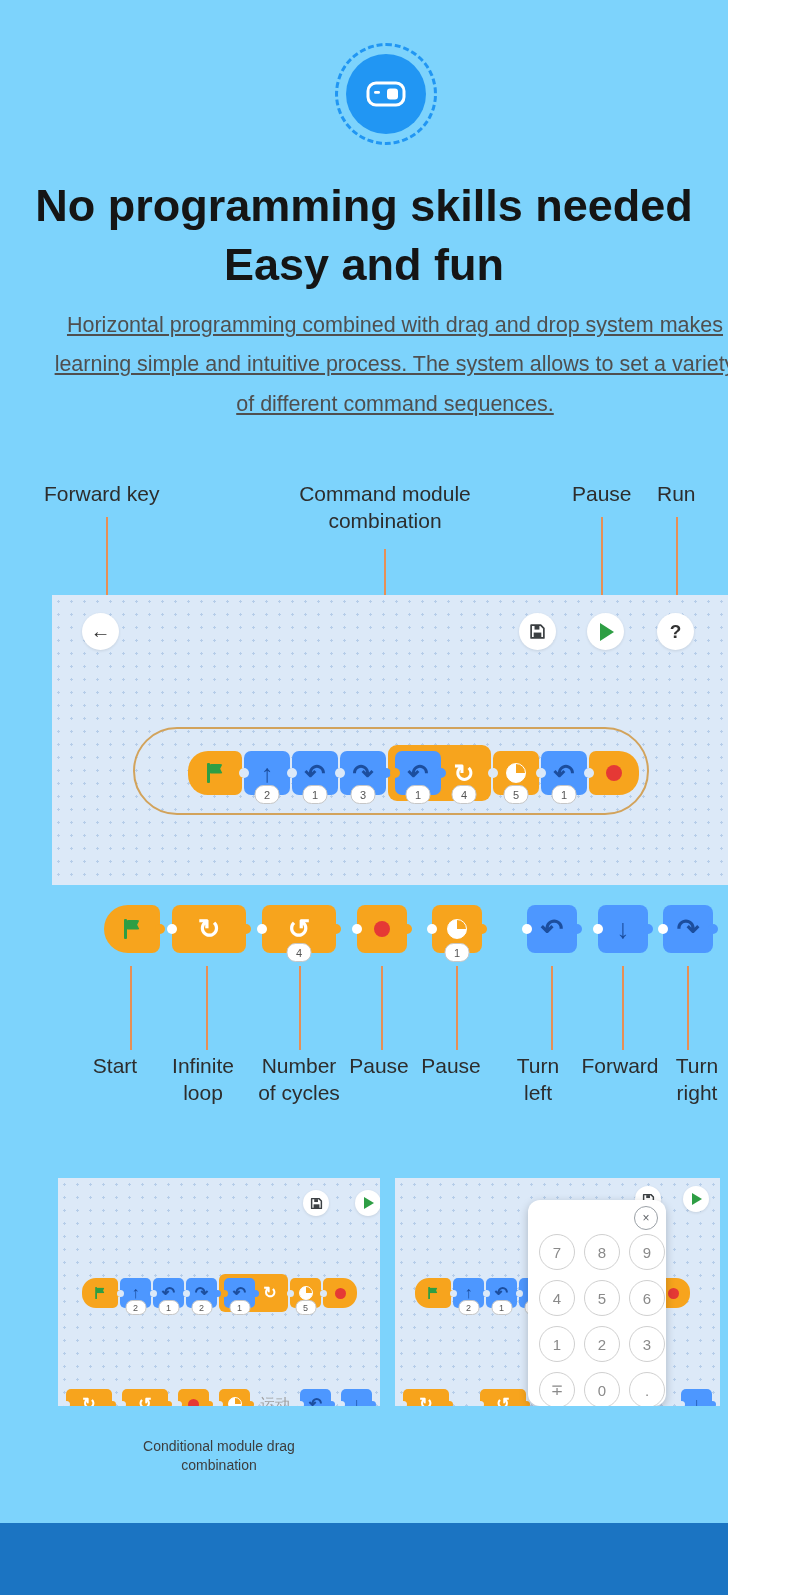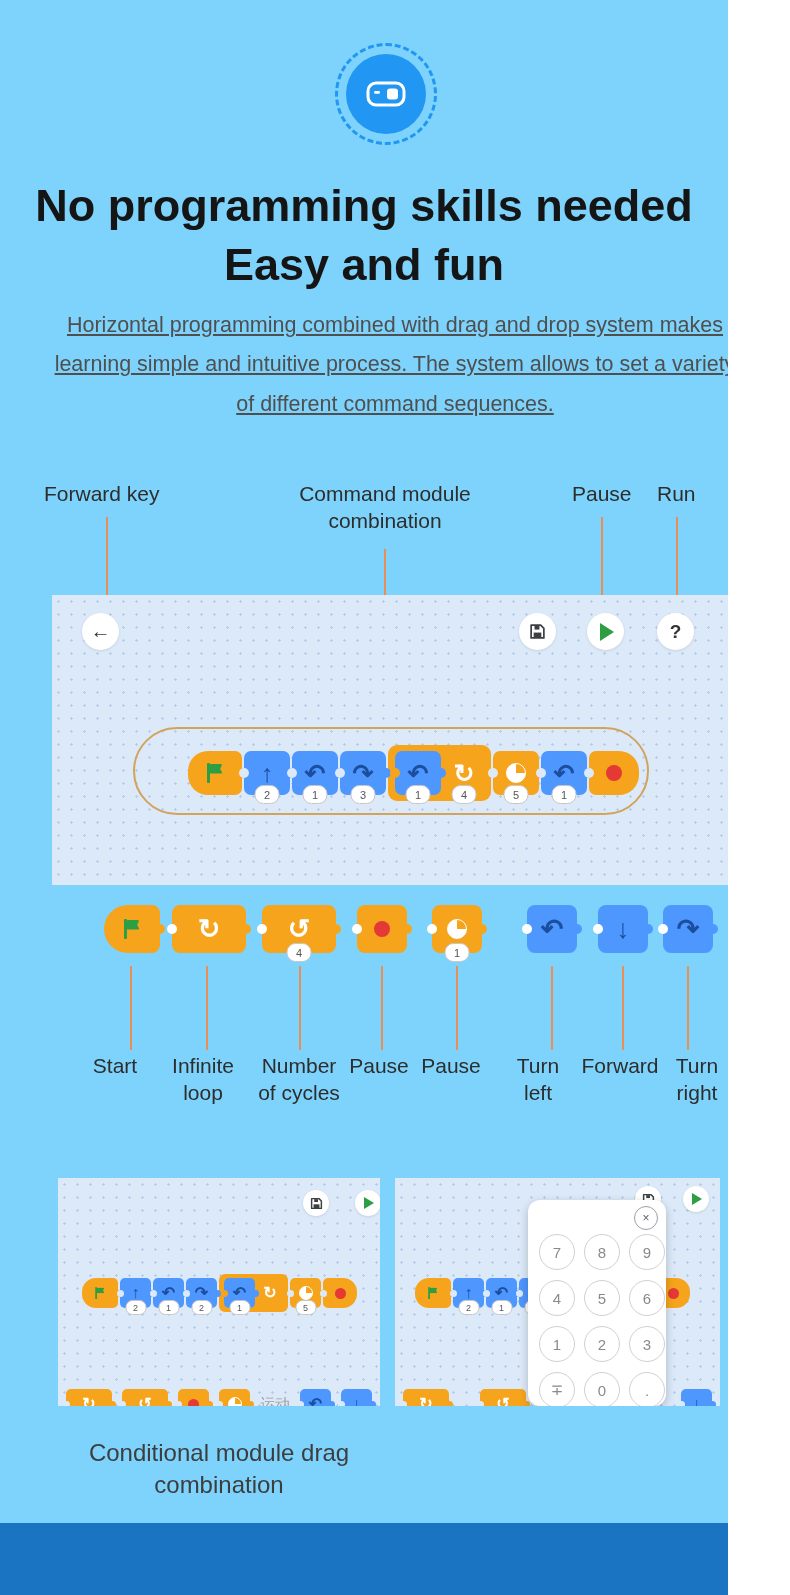--- a/index.html
+++ b/index.html
@@ -100,21 +100,21 @@
   .mini .blk::before{left:-3.5px;}
   .mini .blk::after{right:-3.5px;}
   .mini .blk-group{padding:4px 5px;border-radius:6px;gap:2px;}
 
   
   .panel{position:absolute;top:1178px;height:228px;--bg:#DCE9F8;overflow:hidden;}
   .panel.left{left:58px;width:322px;}
   .panel.right{left:395px;width:325px;}
   .bottom-row{position:absolute;left:8px;right:8px;bottom:-13px;display:flex;
               justify-content:space-between;align-items:center;z-index:1;}
-  .caption{position:absolute;top:1437px;text-align:center;font-size:24px;
+  .caption{position:absolute;top:1437px;text-align:center;font-size:14px;
            line-height:1.33;color:#3d3d3d;}
 
   
   .keypad{position:absolute;left:133px;top:22px;width:138px;height:206px;background:#fff;
           border-radius:12px;box-shadow:0 3px 10px rgba(0,0,0,.22);z-index:5;}
   .kp-close{position:absolute;right:8px;top:6px;width:22px;height:22px;border:1.5px solid #9aa0a6;
             border-radius:50%;display:flex;align-items:center;justify-content:center;
             font-size:12px;color:#5f6368;}
   .kp-keys{position:absolute;left:11px;top:34px;display:grid;
            grid-template-columns:repeat(3,34px);gap:10px 11px;}

